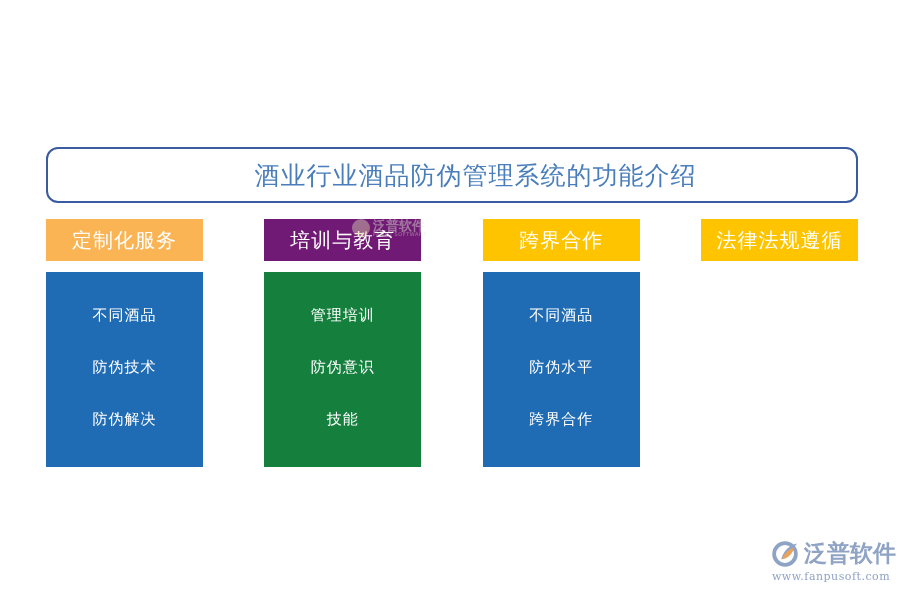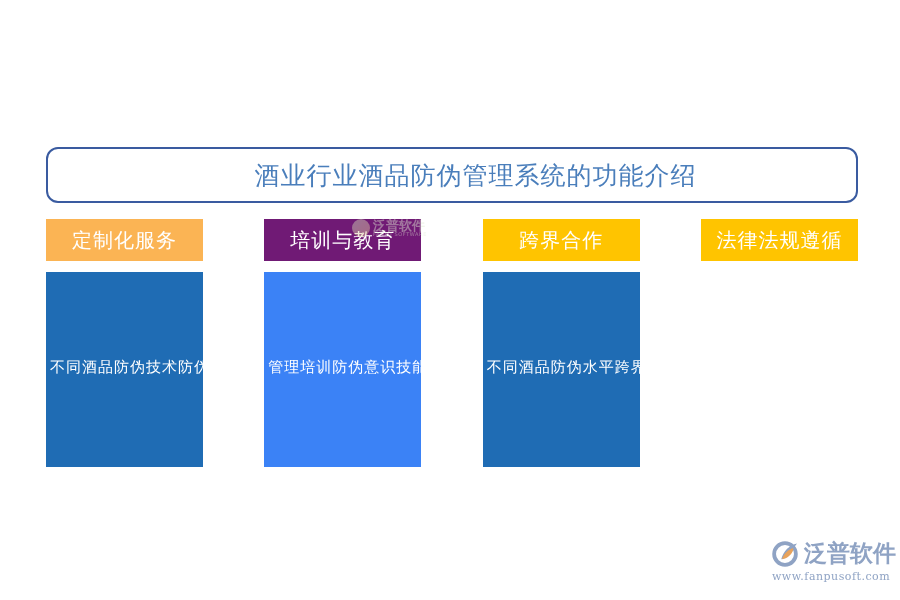--- a/index.html
+++ b/index.html
@@ -71,21 +71,21 @@
     letter-spacing: 1px;
     white-space: nowrap;
     font-family: "DejaVu Sans", "Liberation Sans", sans-serif;
     text-align: center;
   }
   .col-body {
     margin-top: 11px;
     flex: 1;
     background: #1f6cb4;
     display: flex;
-    flex-direction: row;
+    flex-direction: column;
     align-items: center;
     justify-content: space-around;
     padding: 18px 4px 22px 4px;
     box-sizing: border-box;
   }
   .col-item {
     color: #ffffff;
     font-size: 15px;
     letter-spacing: 1px;
     text-align: center;
@@ -182,21 +182,21 @@
       <div class="col-header" style="background: rgb(251, 180, 84);">定制化服务</div>
       <div class="col-body" style="background: rgb(31, 108, 180);">
         <div class="col-item">不同酒品</div>
         <div class="col-item">防伪技术</div>
         <div class="col-item">防伪解决</div>
       </div>
     </div>
 
     <div class="column">
       <div class="col-header" style="background: #701a75;">培训与教育</div>
-      <div class="col-body" style="background: #3b82f6;">
+      <div class="col-body" style="background: #15803d;">
         <div class="col-item">管理培训</div>
         <div class="col-item">防伪意识</div>
         <div class="col-item">技能</div>
       </div>
     </div>
 
     <div class="column">
       <div class="col-header" style="background: rgb(255, 196, 0);">跨界合作</div>
       <div class="col-body" style="background: rgb(31, 108, 180);">
         <div class="col-item">不同酒品</div>

